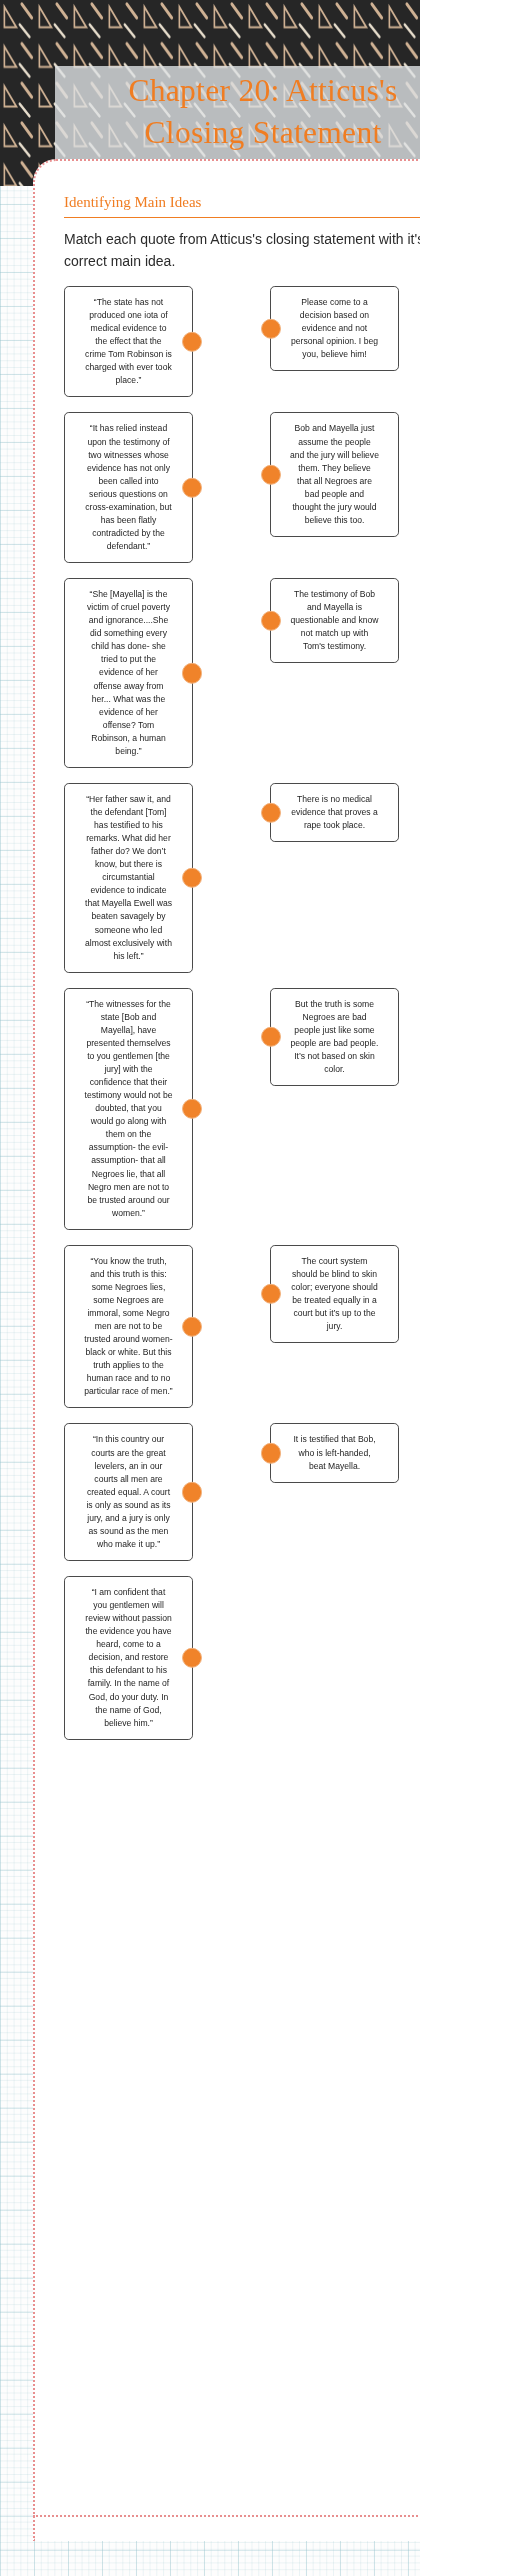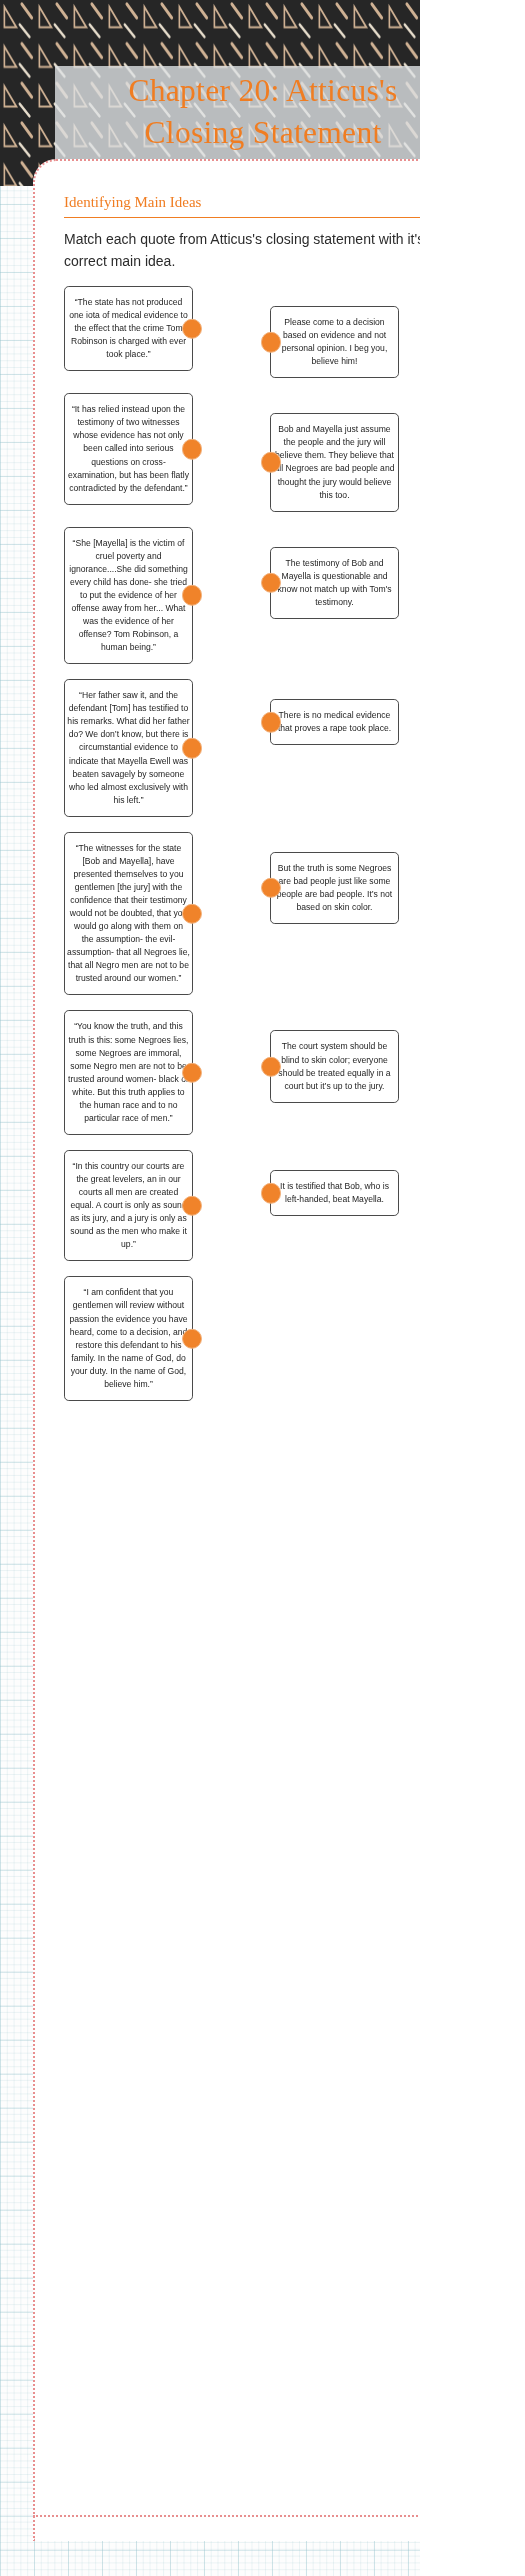--- a/index.html
+++ b/index.html
@@ -92,28 +92,28 @@
   
   #pairs { position:relative; width:411px; }
   .pair {
     position:relative;
     display:flex;
     align-items:flex-start;
     margin-bottom:15px;
   }
   .col-left  { width:129px; flex:0 0 129px; }
   .spacer    { width:77px; flex:0 0 77px; }
-  .col-right { width:129px; flex:0 0 129px;margin-top:20px; }
+  .col-right { width:129px; flex:0 0 129px; }
 
   .qbox {
     position:relative;
     border:0.7px solid #4a4a4a;
     border-radius:4.8px;
     background:#fff;
-    padding:9px 2px;
+    padding:9px 19px;
     font-size:8.6px;
     line-height:1.52;
     color:#1d1d1d;
     text-align:center;
   }
   .qbox.right { font-size:8.6px; }
 
   .dot {
     position:absolute;
     width:20.5px; height:20.5px;

